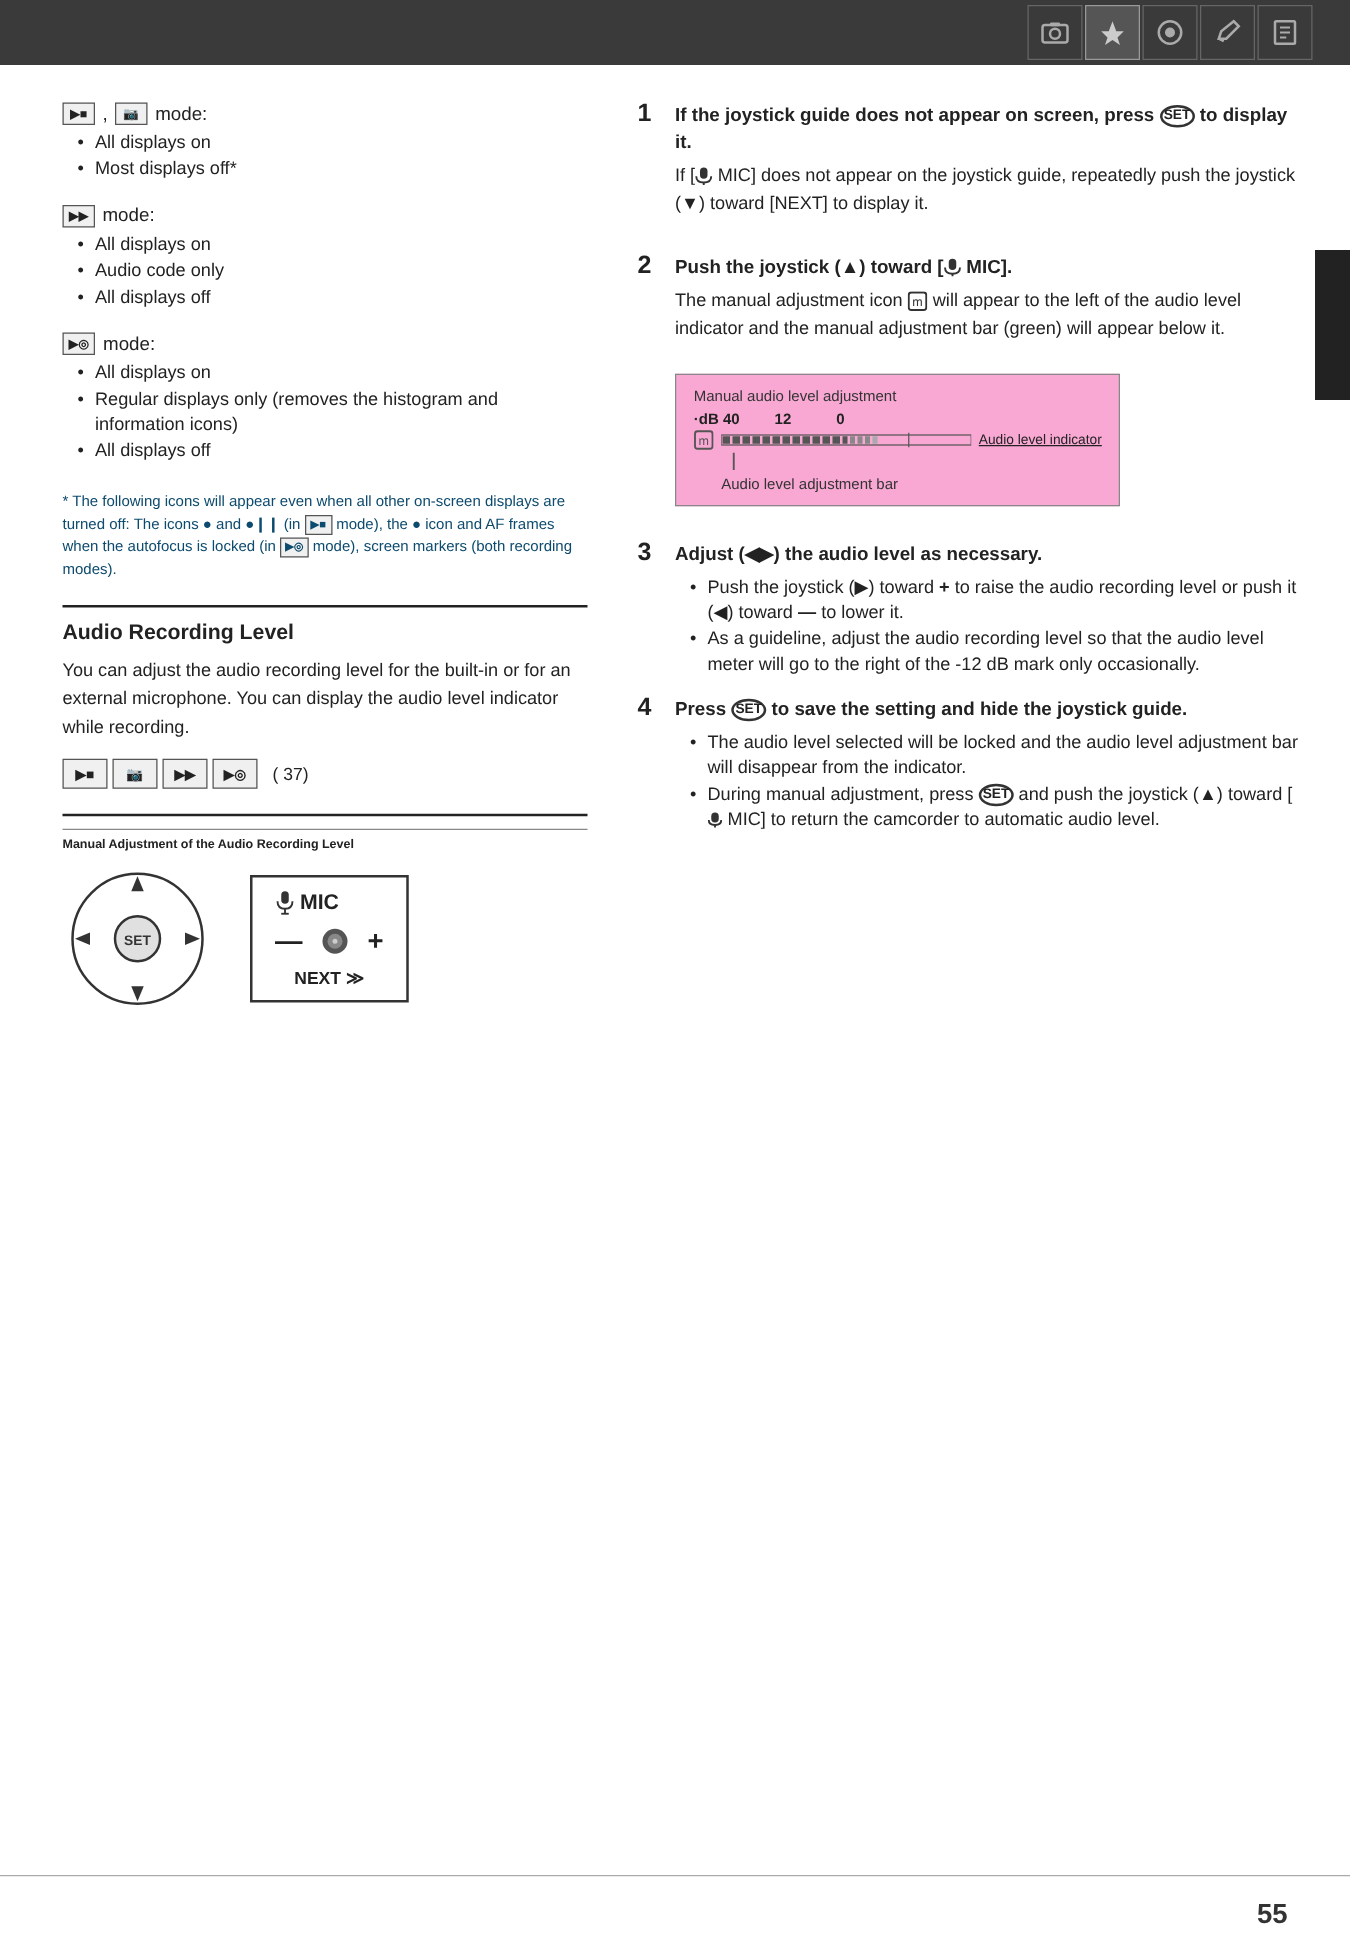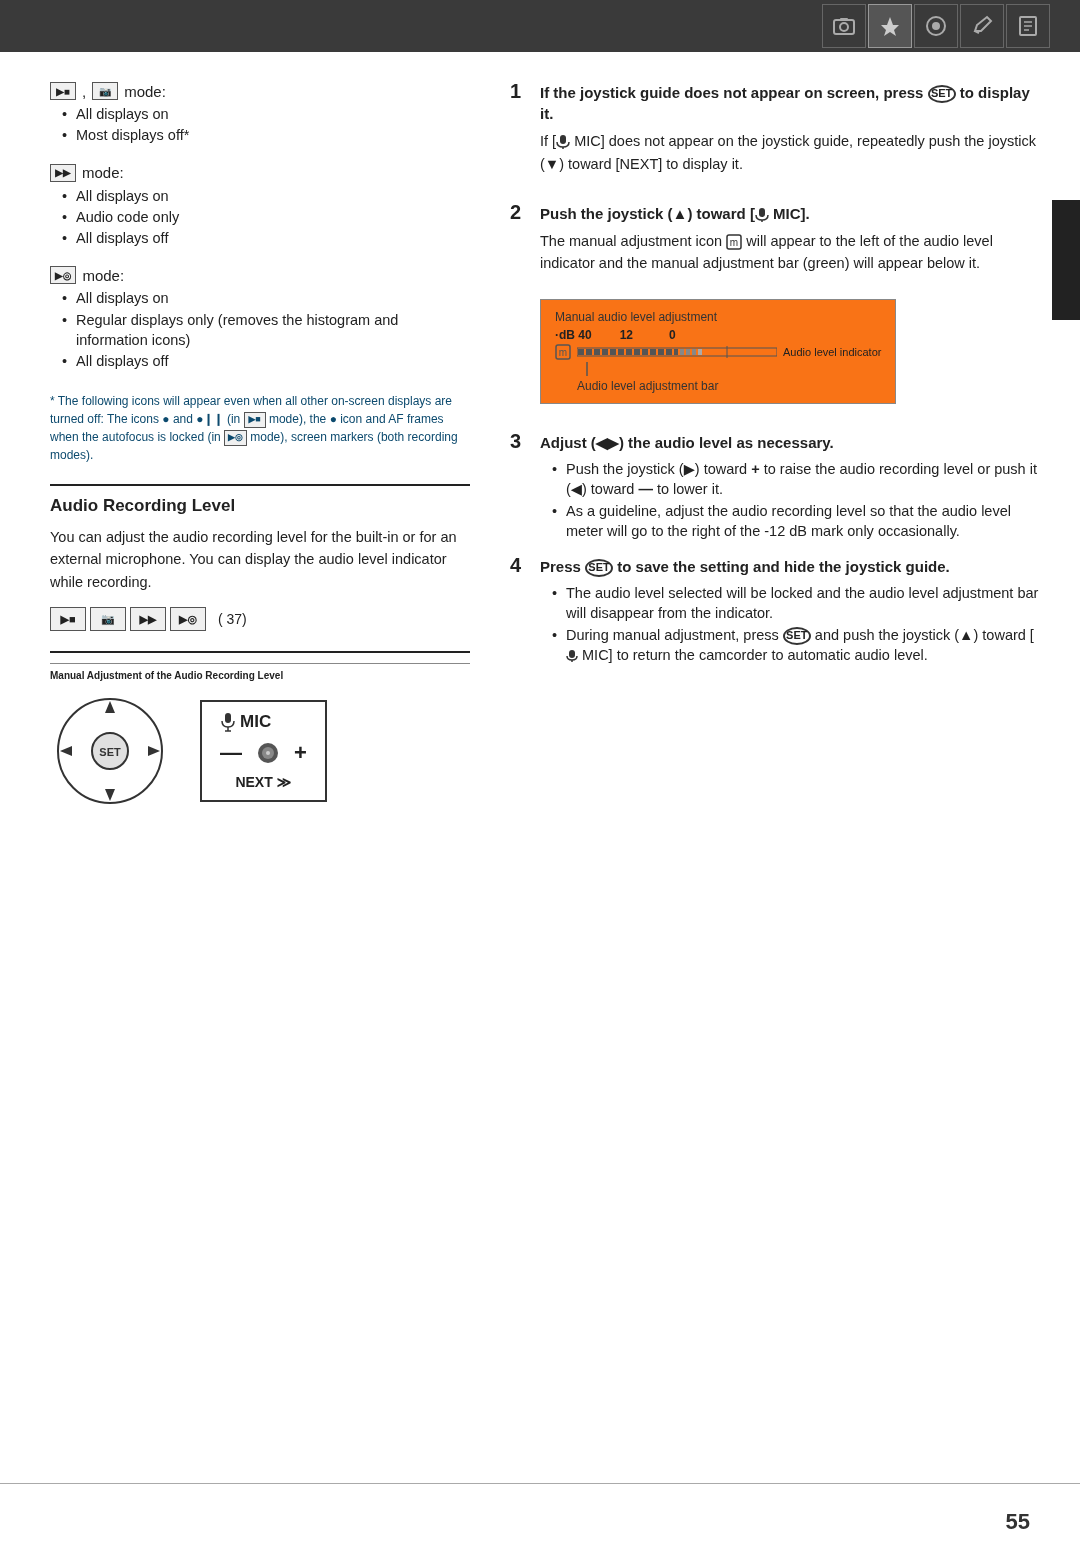--- a/index.html
+++ b/index.html
@@ -203,40 +203,40 @@
       font-size: 14.5px;
       line-height: 1.55;
       margin-bottom: 14px;
       margin-left: 0;
     }
 
     
     .audio-level-diagram {
       border: 1px solid #888;
       padding: 10px 14px;
-      background: #f97316;
+      background: #f9a8d4;
       margin: 10px 0 14px 0;
       display: inline-block;
       min-width: 300px;
     }
     .audio-label-top {
       font-size: 12px;
       color: #333;
       margin-bottom: 4px;
     }
 
     .bold { font-weight: bold; }
 
     
     .footer {
       position: absolute;
       bottom: 0;
       left: 0;
       right: 0;
-      height: 77px;
+      height: 60px;
       display: flex;
       align-items: center;
       justify-content: flex-end;
       padding-right: 50px;
       border-top: 1px solid #aaa;
     }
     .page-num {
       font-size: 22px;
       font-weight: bold;
       color: #333;
@@ -516,21 +516,21 @@
               <rect x="73" y="3" width="6" height="6" fill="#555"></rect>
               <rect x="81" y="3" width="6" height="6" fill="#555"></rect>
               <rect x="89" y="3" width="6" height="6" fill="#555"></rect>
               <rect x="97" y="3" width="4" height="6" fill="#555"></rect>
               <rect x="103" y="3" width="4" height="6" fill="#888"></rect>
               <rect x="109" y="3" width="4" height="6" fill="#888"></rect>
               <rect x="115" y="3" width="4" height="6" fill="#888"></rect>
               <rect x="121" y="3" width="4" height="6" fill="#aaa"></rect>
               <line x1="150" y1="0" x2="150" y2="12" stroke="#555" stroke-width="1"></line>
             </svg>
-            <span style="font-size:11px;">Audio level indicator</span>
+            <span style="font-size:11px;text-decoration:underline;">Audio level indicator</span>
           </div>
           <div style="margin-left:22px;">
             
             <svg width="20" height="14" viewBox="0 0 20 14">
               <line x1="10" y1="0" x2="10" y2="14" stroke="#555" stroke-width="1.5"></line>
             </svg>
           </div>
           <div style="font-size:12px;color:#333;margin-left:22px;">Audio level adjustment bar</div>
         </div>
       </div>

